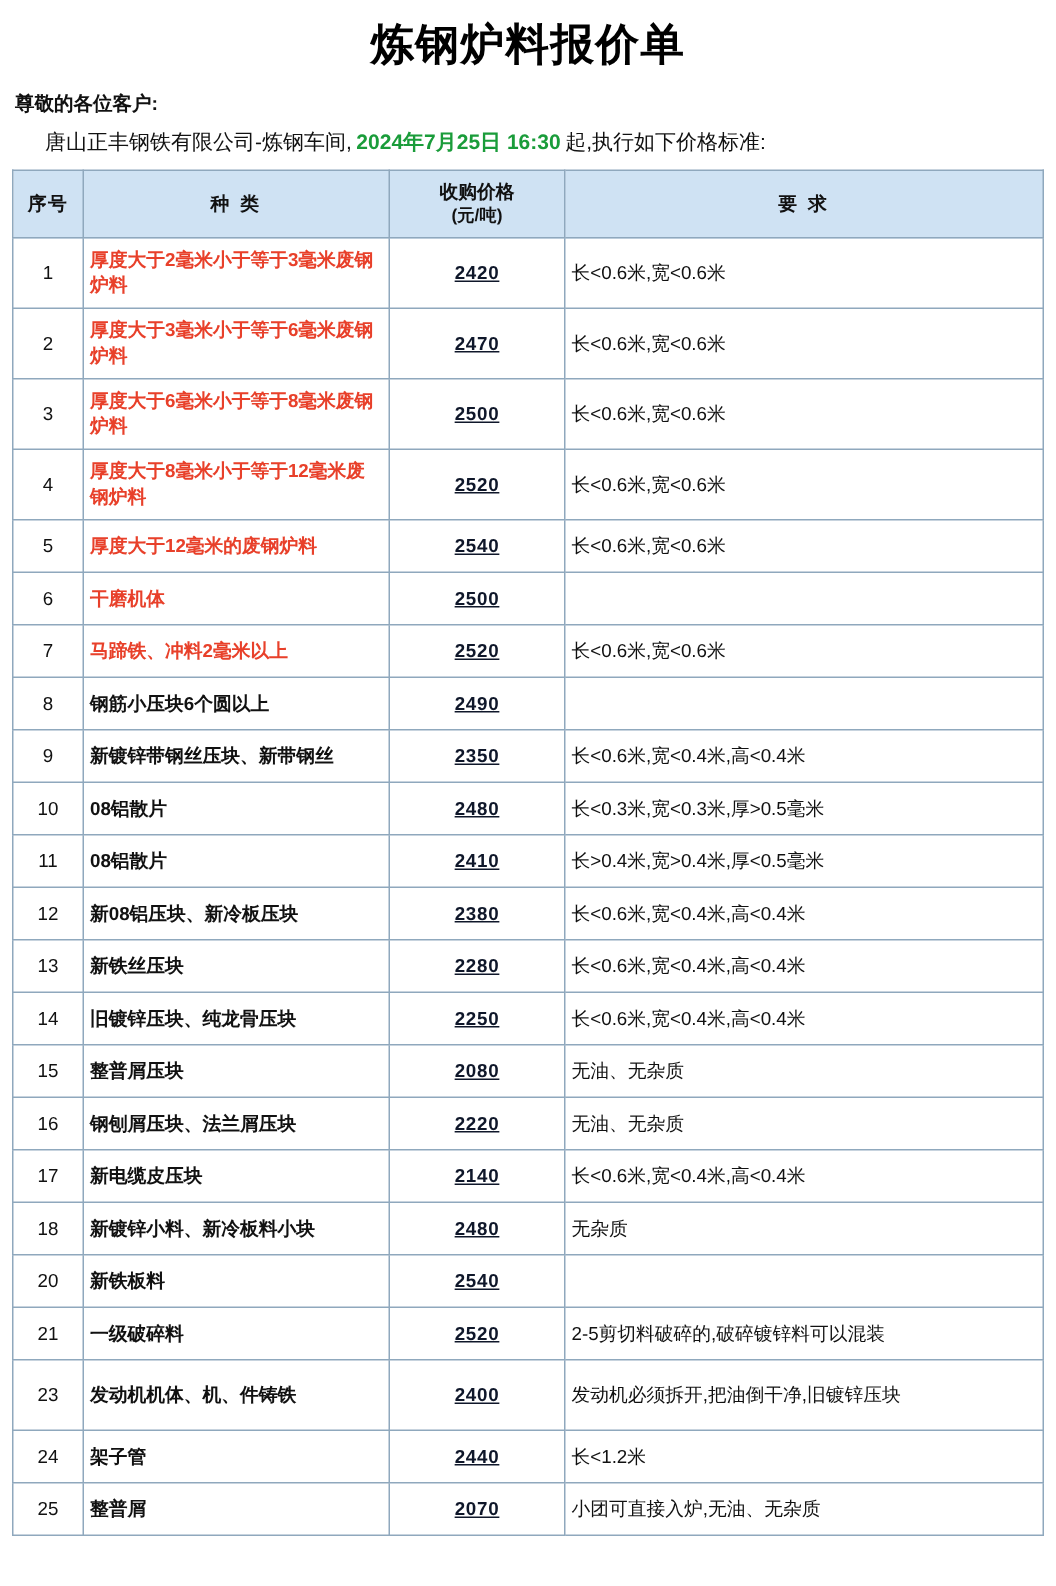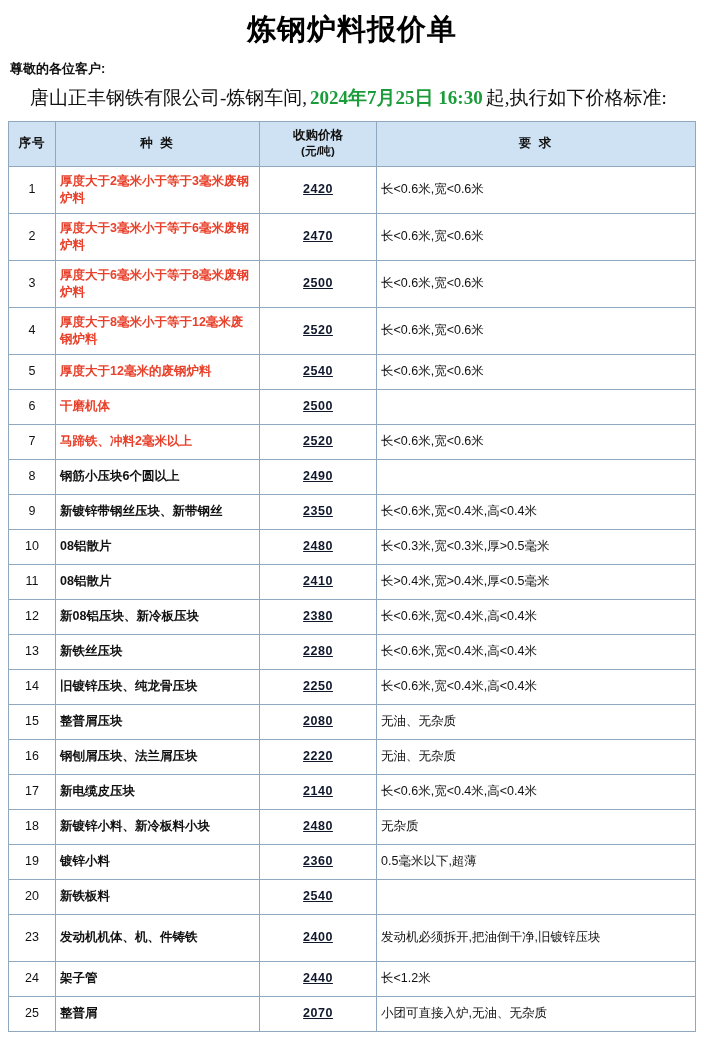--- a/index.html
+++ b/index.html
@@ -27,26 +27,25 @@
     margin: 4px 0 10px 0;
     color: #000;
   }
   .salutation {
     font-size: 13px;
     margin: 0 0 6px 2px;
     font-weight: bold;
     color: #111;
   }
   .intro-line {
-    font-size: 19px;
+    font-size: 14px;
     margin: 0 0 8px 0;
     padding-left: 22px;
     line-height: 1.5;
     color: #111;
-    font-family: Liberation Serif, serif;
   }
   .intro-date {
     color: #1a9c3a;
     font-weight: bold;
     padding: 0 3px;
   }
   table.quote {
     width: 100%;
     border-collapse: collapse;
     table-layout: fixed;
@@ -234,31 +233,31 @@
           <td class="price">2140</td>
           <td class="req">长&lt;0.6米,宽&lt;0.4米,高&lt;0.4米</td>
         </tr>
         <tr class="r-std">
           <td class="no">18</td>
           <td class="kind black">新镀锌小料、新冷板料小块</td>
           <td class="price">2480</td>
           <td class="req">无杂质</td>
         </tr>
         <tr class="r-std">
-          <td class="no">19</td>
-          <td class="kind black">镀锌小料</td>
-          <td class="price">2360</td>
-          <td class="req">0.5毫米以下,超薄</td>
-        </tr>
-        <tr class="r-std">
           <td class="no">20</td>
           <td class="kind black">新铁板料</td>
           <td class="price">2540</td>
           <td class="req"></td>
         </tr>
+        <tr class="r-std">
+          <td class="no">21</td>
+          <td class="kind black">一级破碎料</td>
+          <td class="price">2520</td>
+          <td class="req">2-5剪切料破碎的,破碎镀锌料可以混装</td>
+        </tr>
         <tr class="r-tall">
           <td class="no">23</td>
           <td class="kind black">发动机机体、机、件铸铁</td>
           <td class="price">2400</td>
           <td class="req">发动机必须拆开,把油倒干净,旧镀锌压块</td>
         </tr>
         <tr class="r-std">
           <td class="no">24</td>
           <td class="kind black">架子管</td>
           <td class="price">2440</td>

